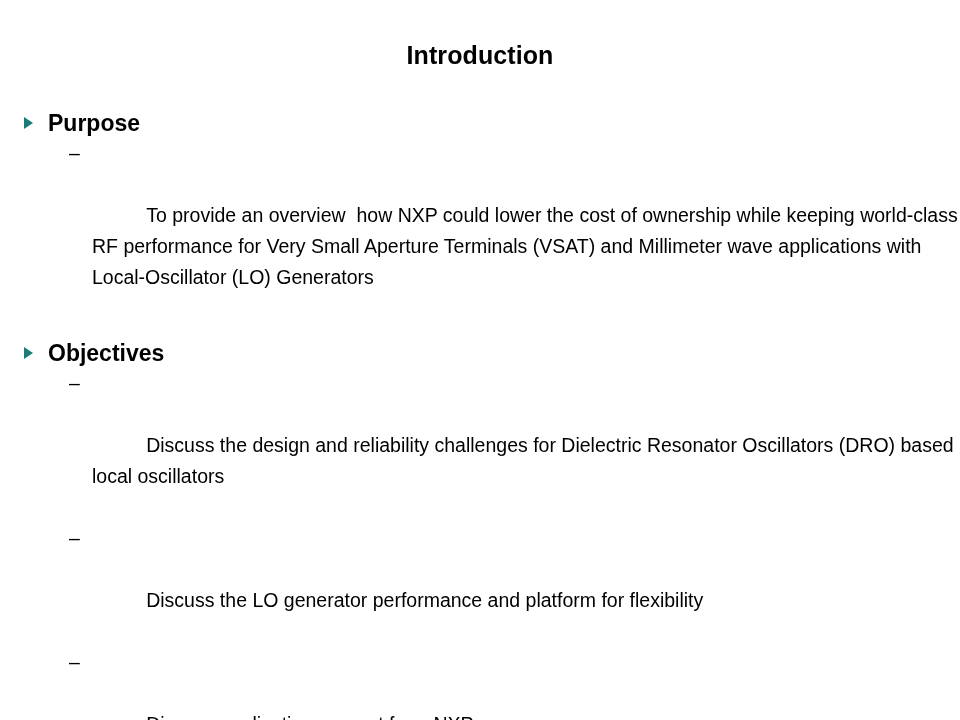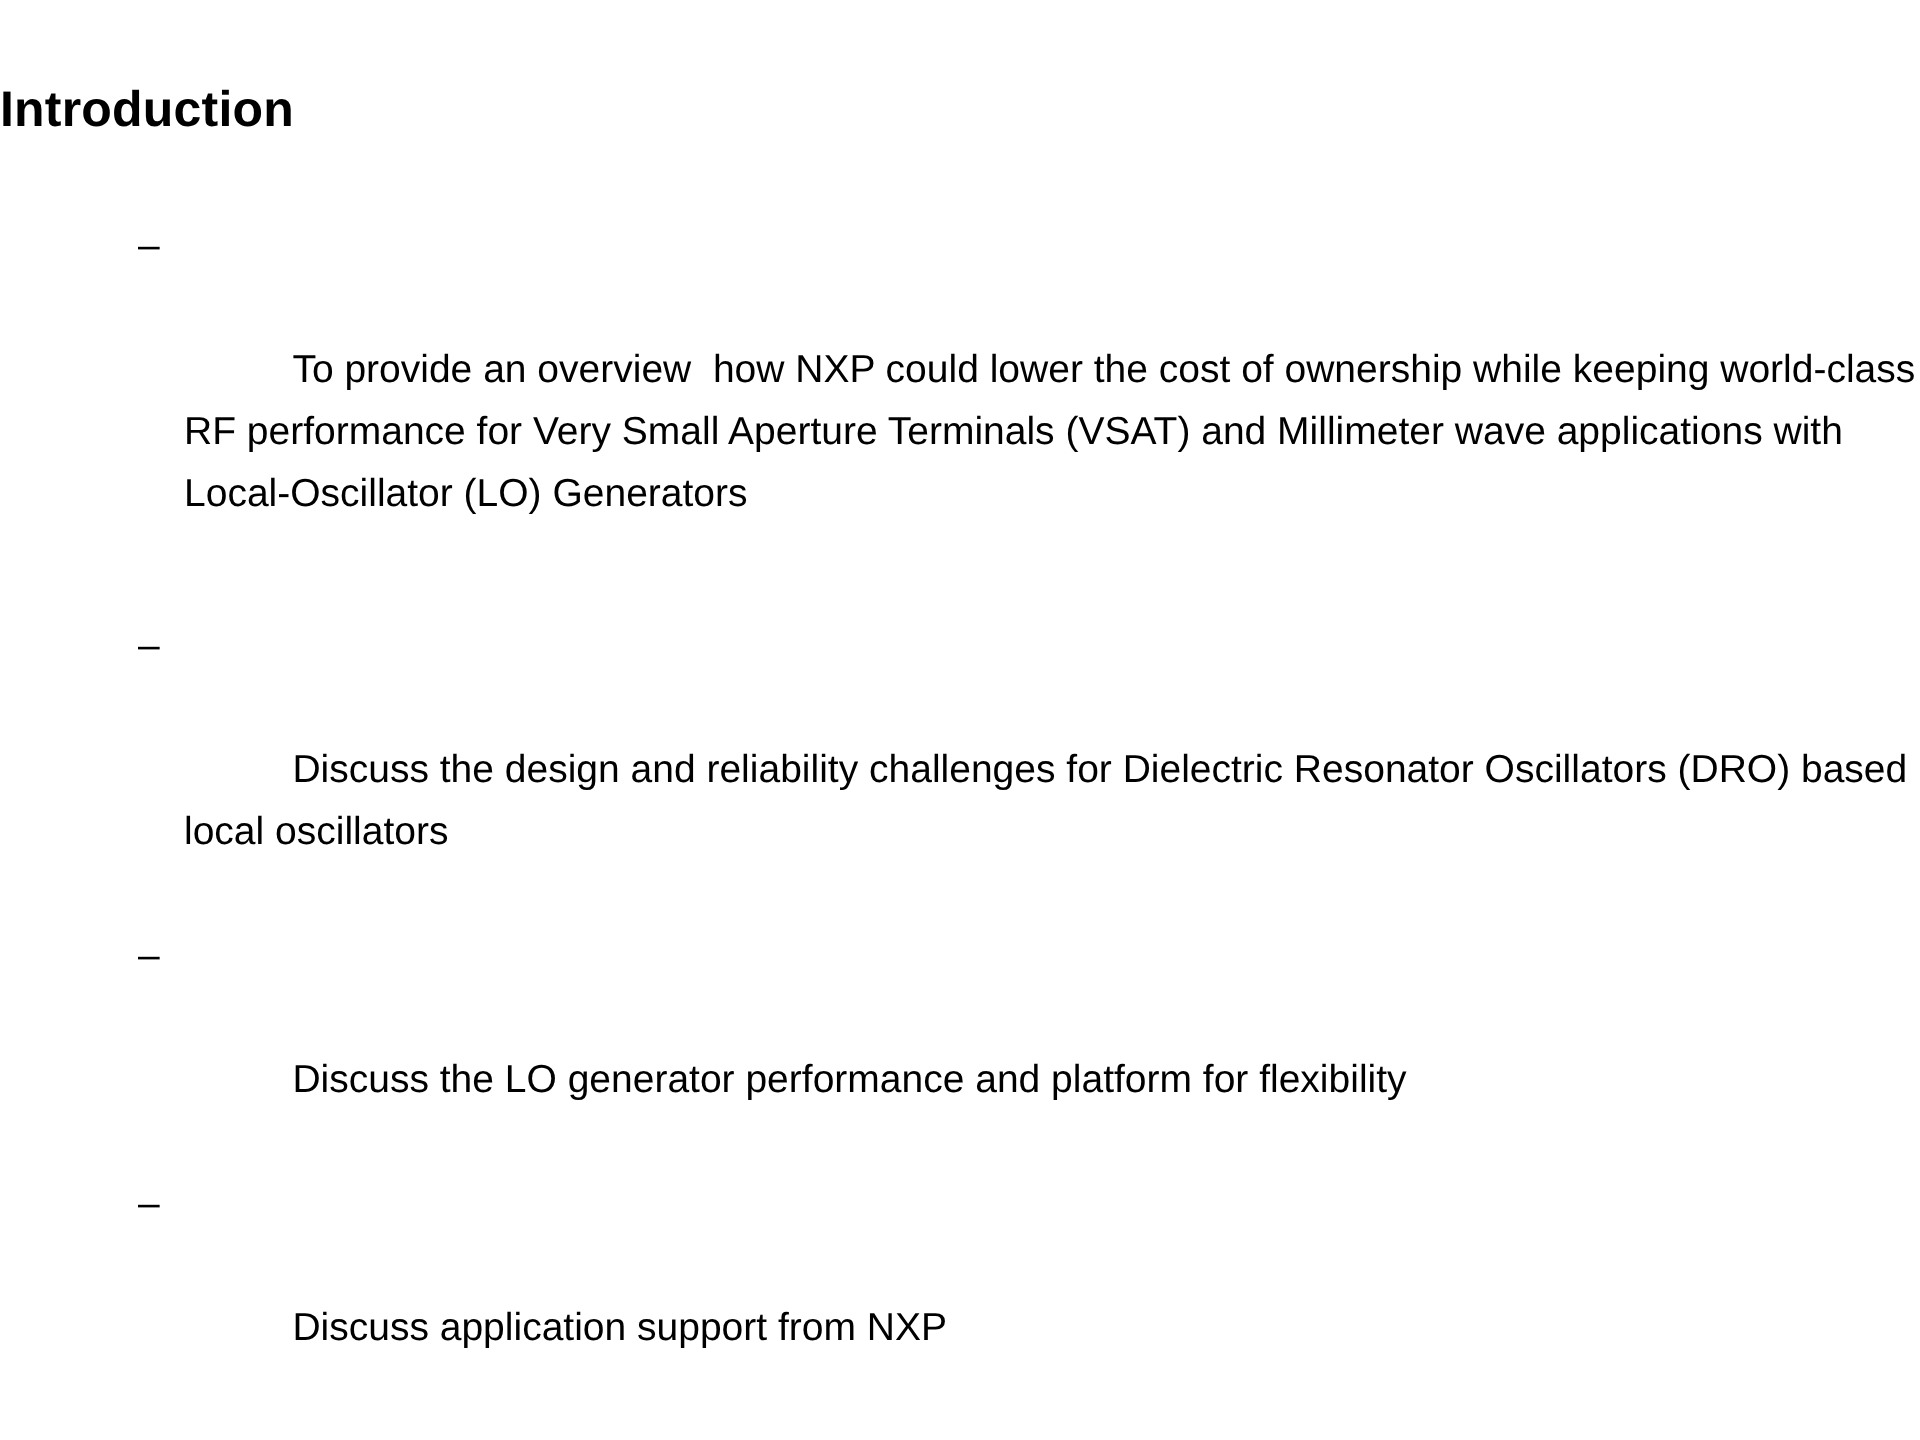--- a/index.html
+++ b/index.html
@@ -20,20 +20,21 @@
     width: 960px;
     height: 720px;
     background: #ffffff;
   }
 
   .slide-title {
     position: absolute;
     top: 41px;
     left: 0;
     width: 960px;
+    text-align: center;
     font-size: 25px;
     font-weight: bold;
     letter-spacing: 0.1px;
     color: #000000;
   }
 
   .body-area {
     position: absolute;
     top: 108px;
     left: 0;
@@ -93,31 +94,39 @@
 </head>
 <body>
 
 <div class="slide">
 
   <div class="slide-title">Introduction</div>
 
   <div class="body-area">
 
     <div class="section">
+      <div class="section-head">
+        <span class="tri-bullet"></span>
+        <span>Purpose</span>
+      </div>
       <ul class="sub-list">
         <li class="sub-item">
           <span class="sub-dash">–</span>
           <span>To provide an overview  how NXP could lower the cost of ownership while keeping world-class RF performance for Very Small Aperture Terminals (VSAT) and Millimeter wave applications with Local-Oscillator (LO) Generators</span>
         </li>
       </ul>
     </div>
 
     <div class="gap-purpose"></div>
 
     <div class="section">
+      <div class="section-head">
+        <span class="tri-bullet"></span>
+        <span>Objectives</span>
+      </div>
       <ul class="sub-list">
         <li class="sub-item">
           <span class="sub-dash">–</span>
           <span>Discuss the design and reliability challenges for Dielectric Resonator Oscillators (DRO) based local oscillators</span>
         </li>
         <li class="sub-item">
           <span class="sub-dash">–</span>
           <span>Discuss the LO generator performance and platform for flexibility</span>
         </li>
         <li class="sub-item">

